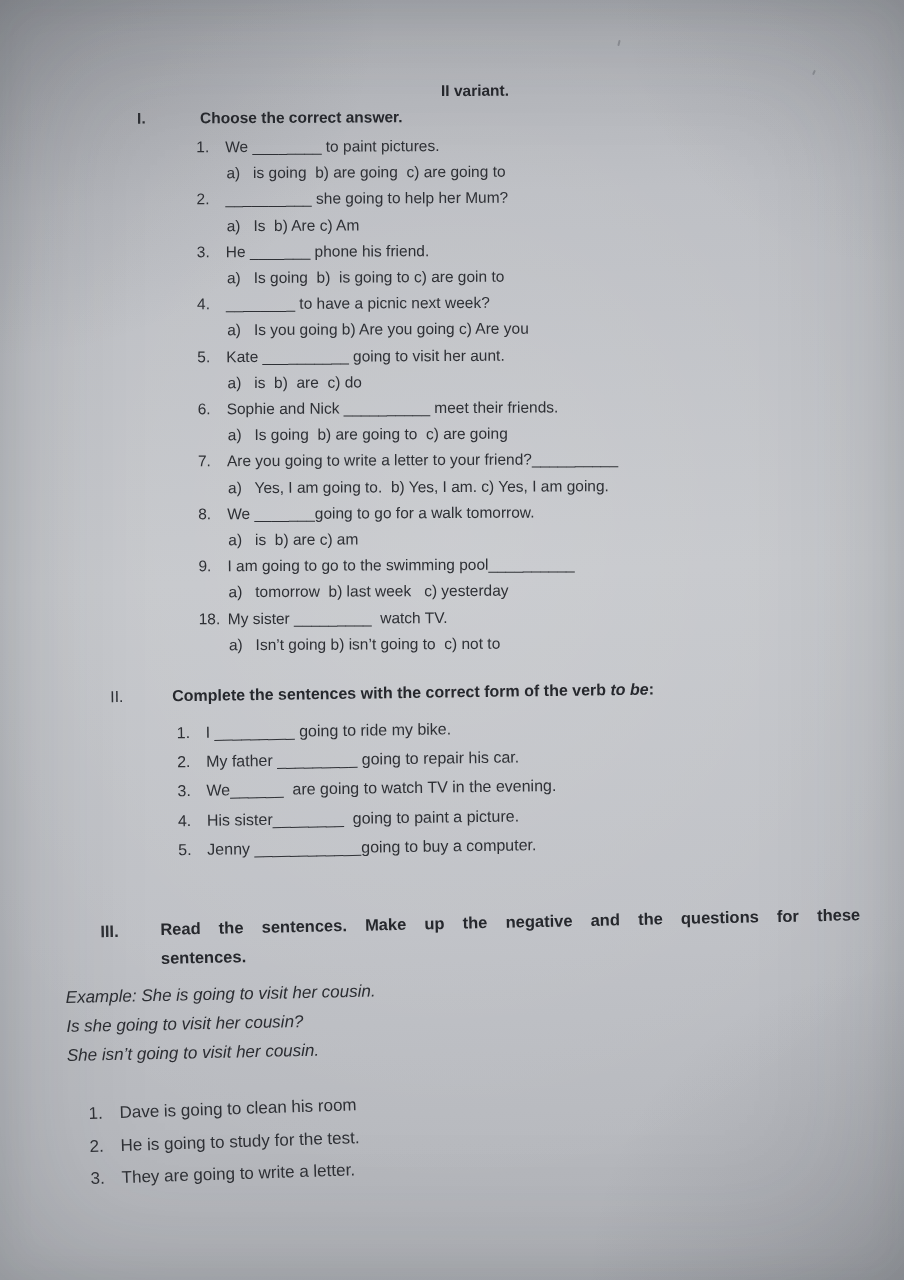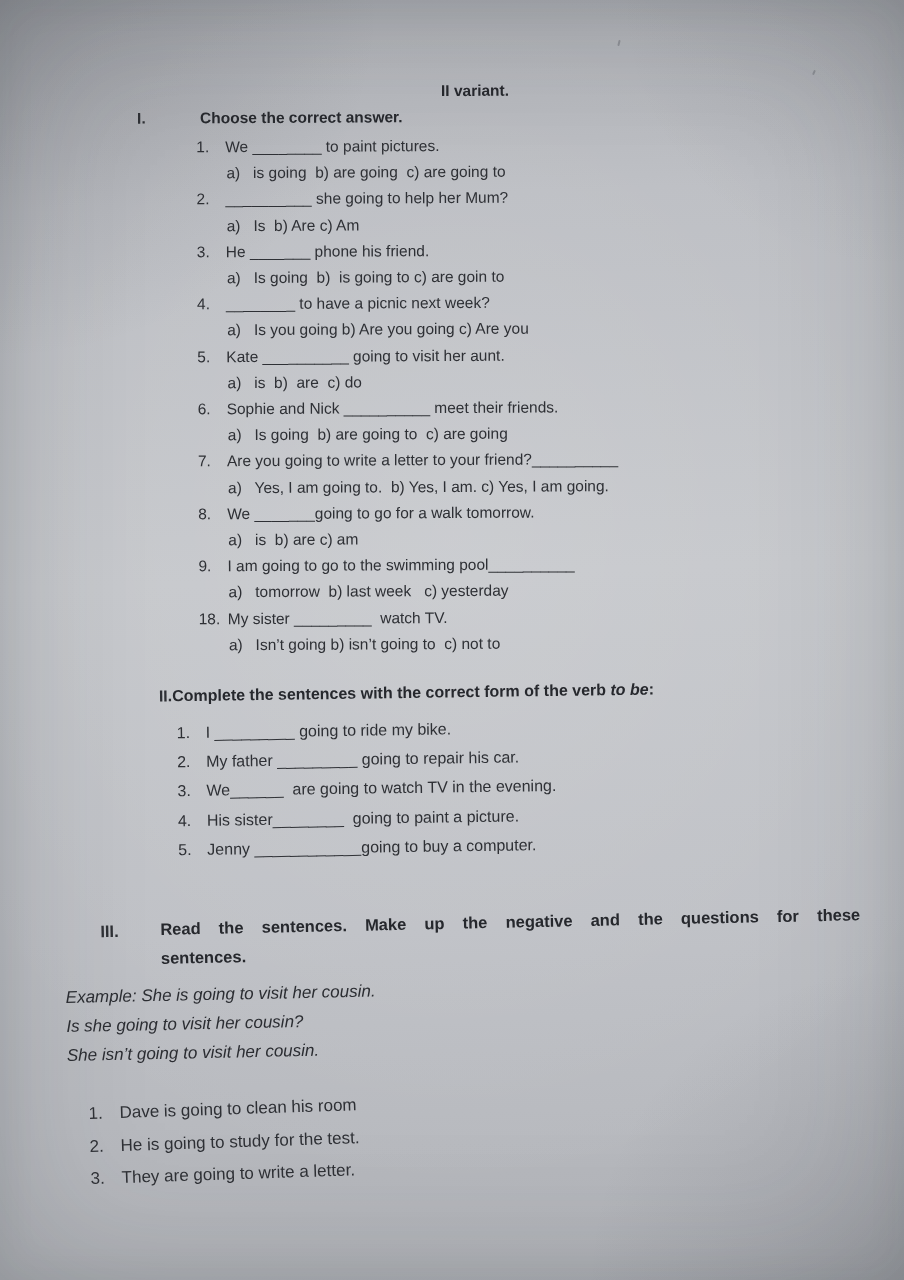--- a/index.html
+++ b/index.html
@@ -34,21 +34,21 @@
   .s1head { position: absolute; top: 108px; left: 137px; display: flex; }
   .s1head .lbl { display: inline-block; width: 63px; font-weight: bold; }
   .s1list { position: absolute; top: 133px; left: 0; width: 904px; line-height: 26.2px; }
   .qline { padding-left: 196px; display: flex; }
   .qnum { display: inline-block; min-width: 29px; }
   .oline { padding-left: 226px; }
 
   
   .sec2 { position: absolute; top: 686px; left: 0; width: 904px; transform: rotate(-0.8deg); transform-origin: 120px 0; font-size: 16px; }
   .s2head { display: flex; padding-left: 110px; line-height: 21px; }
-  .s2head .lbl { display: inline-block; width: 62px; font-weight: bold; text-align: right; }
+  .s2head .lbl { display: inline-block; width: 62px; font-weight: normal; }
   .s2title { font-weight: bold; color: #26282d; }
   .s2title .verb { font-style: italic; }
   .s2list { margin-top: 12px; line-height: 29.2px; }
   .s2row { padding-left: 176px; display: flex; }
   .s2num { display: inline-block; min-width: 29px; }
 
   
   .sec3 { position: absolute; top: 916px; left: 0; width: 904px; transform: rotate(-1.2deg); transform-origin: 110px 0; font-size: 16.5px; }
   .s3head { display: flex; padding-left: 100px; line-height: 28.5px; }
   .s3head .lbl { display: inline-block; width: 60px; font-weight: bold; padding-top: 1px; }

